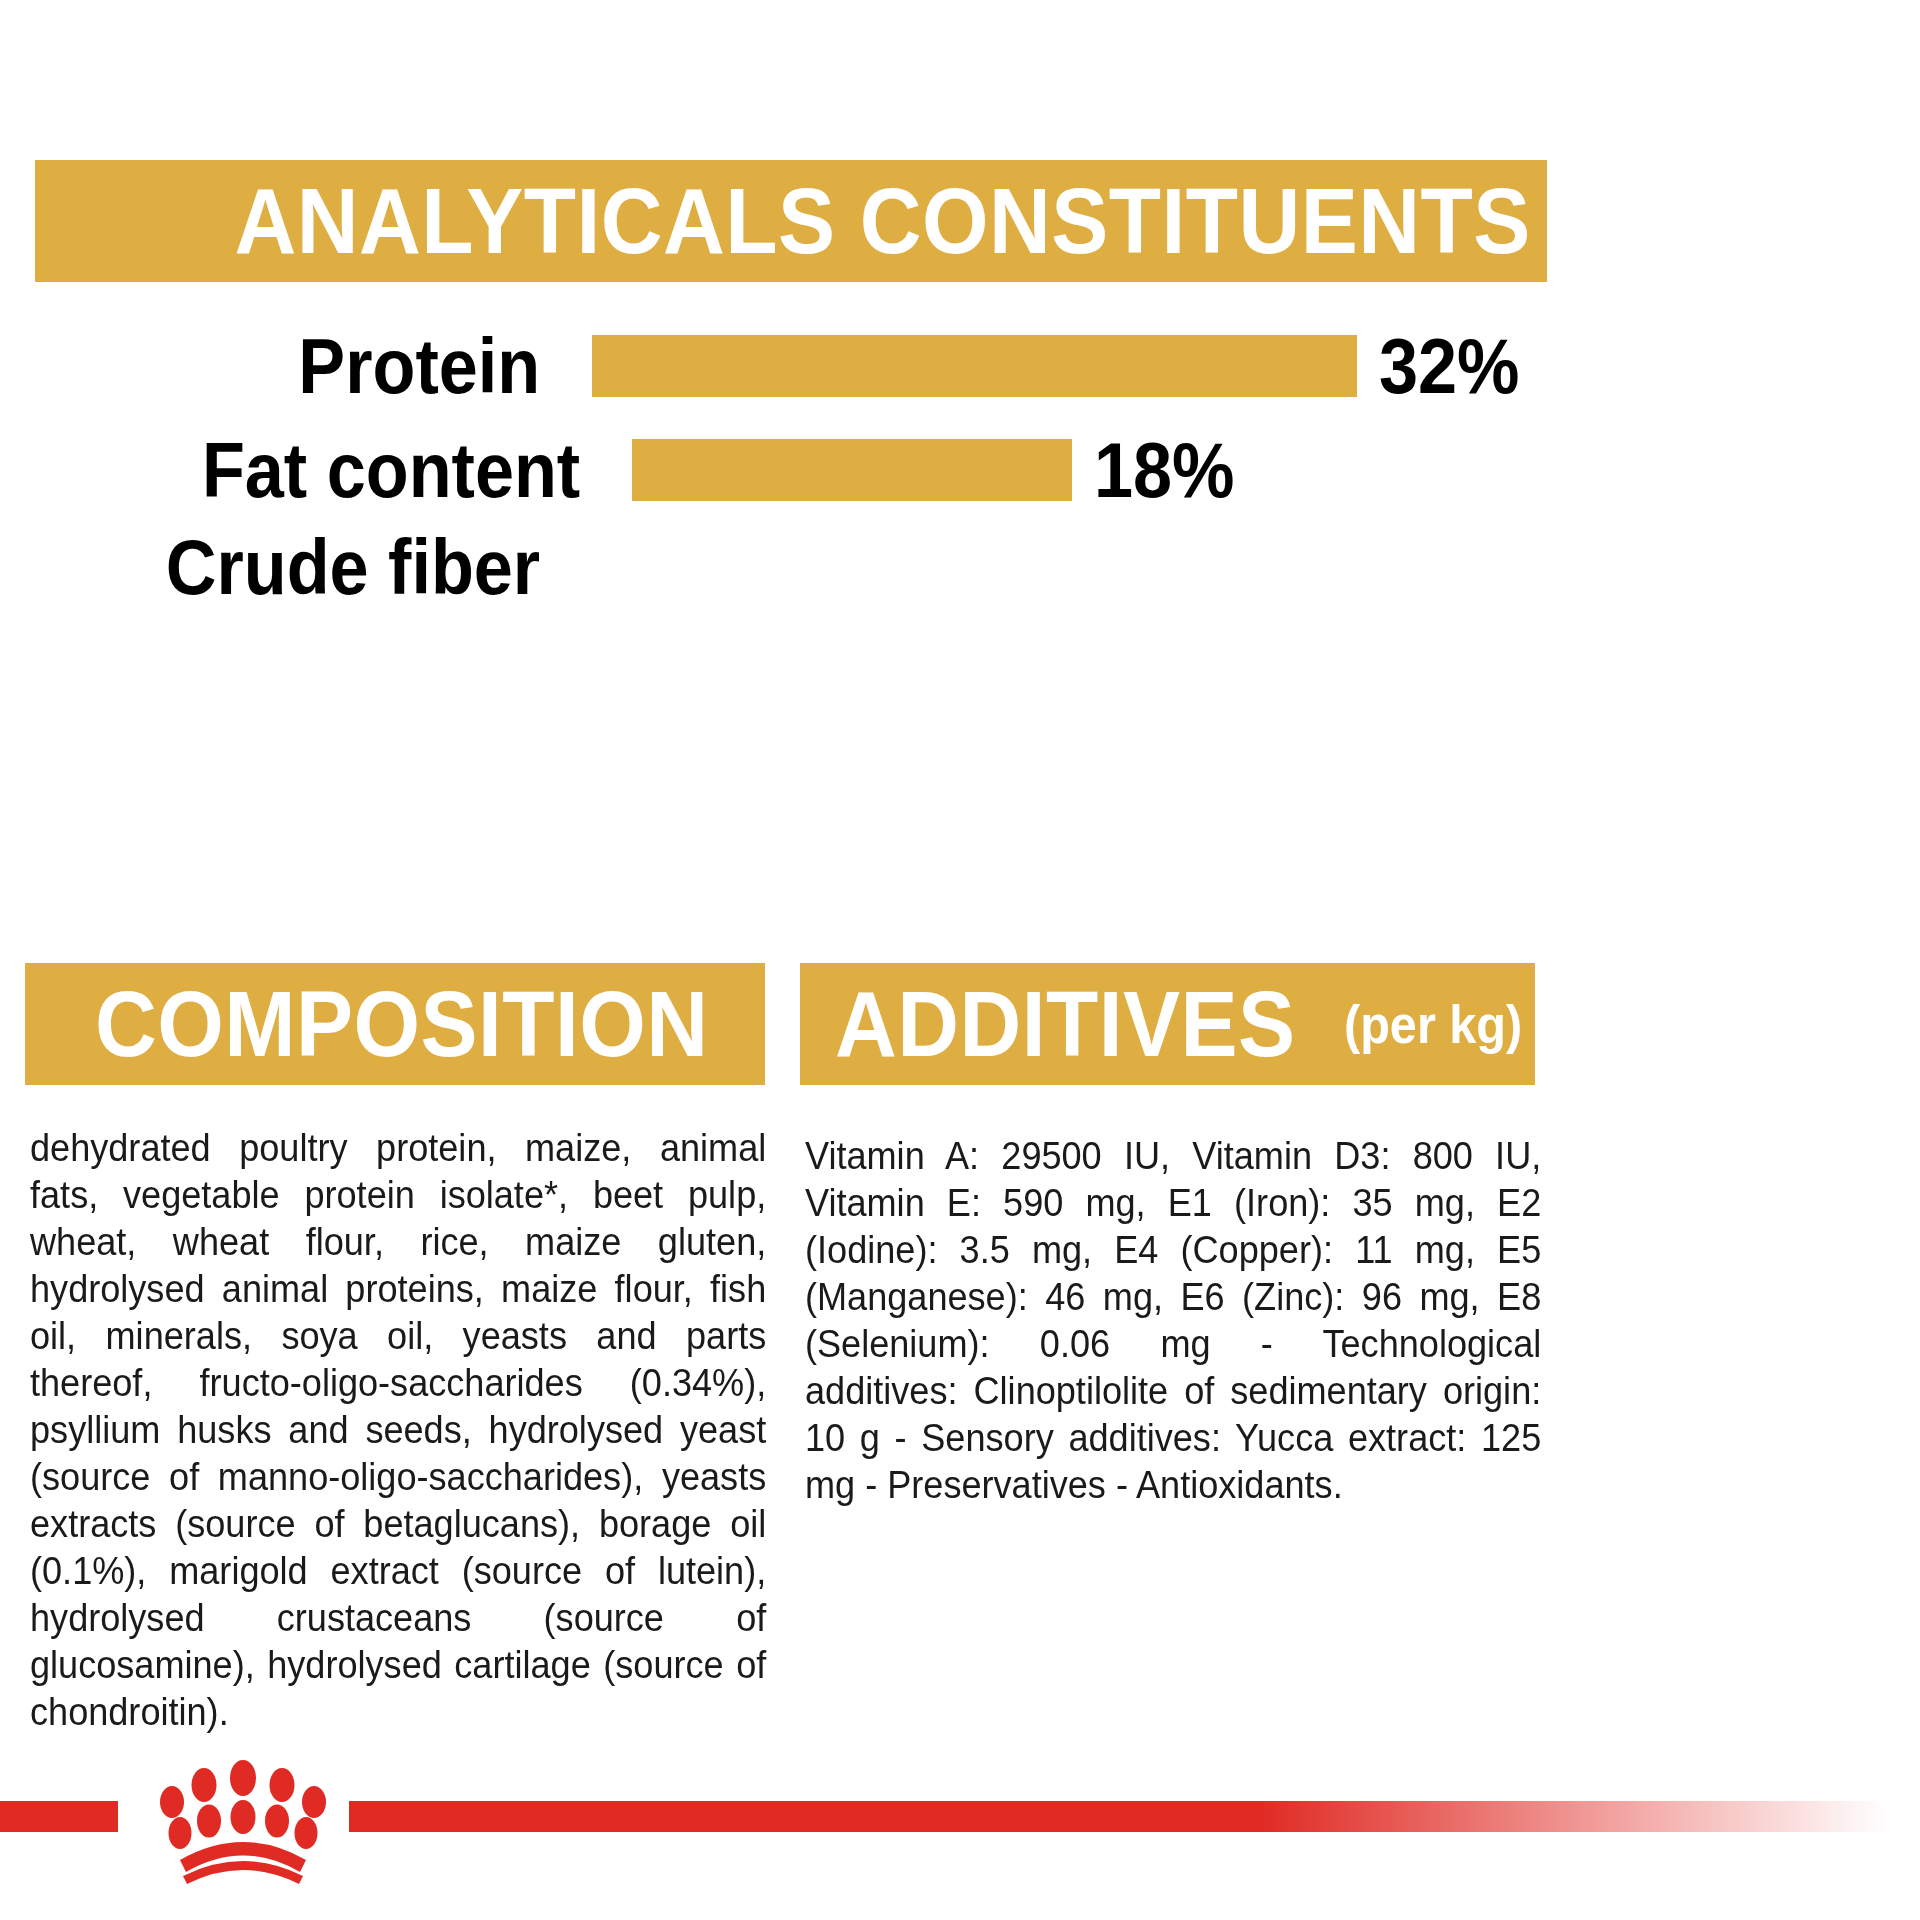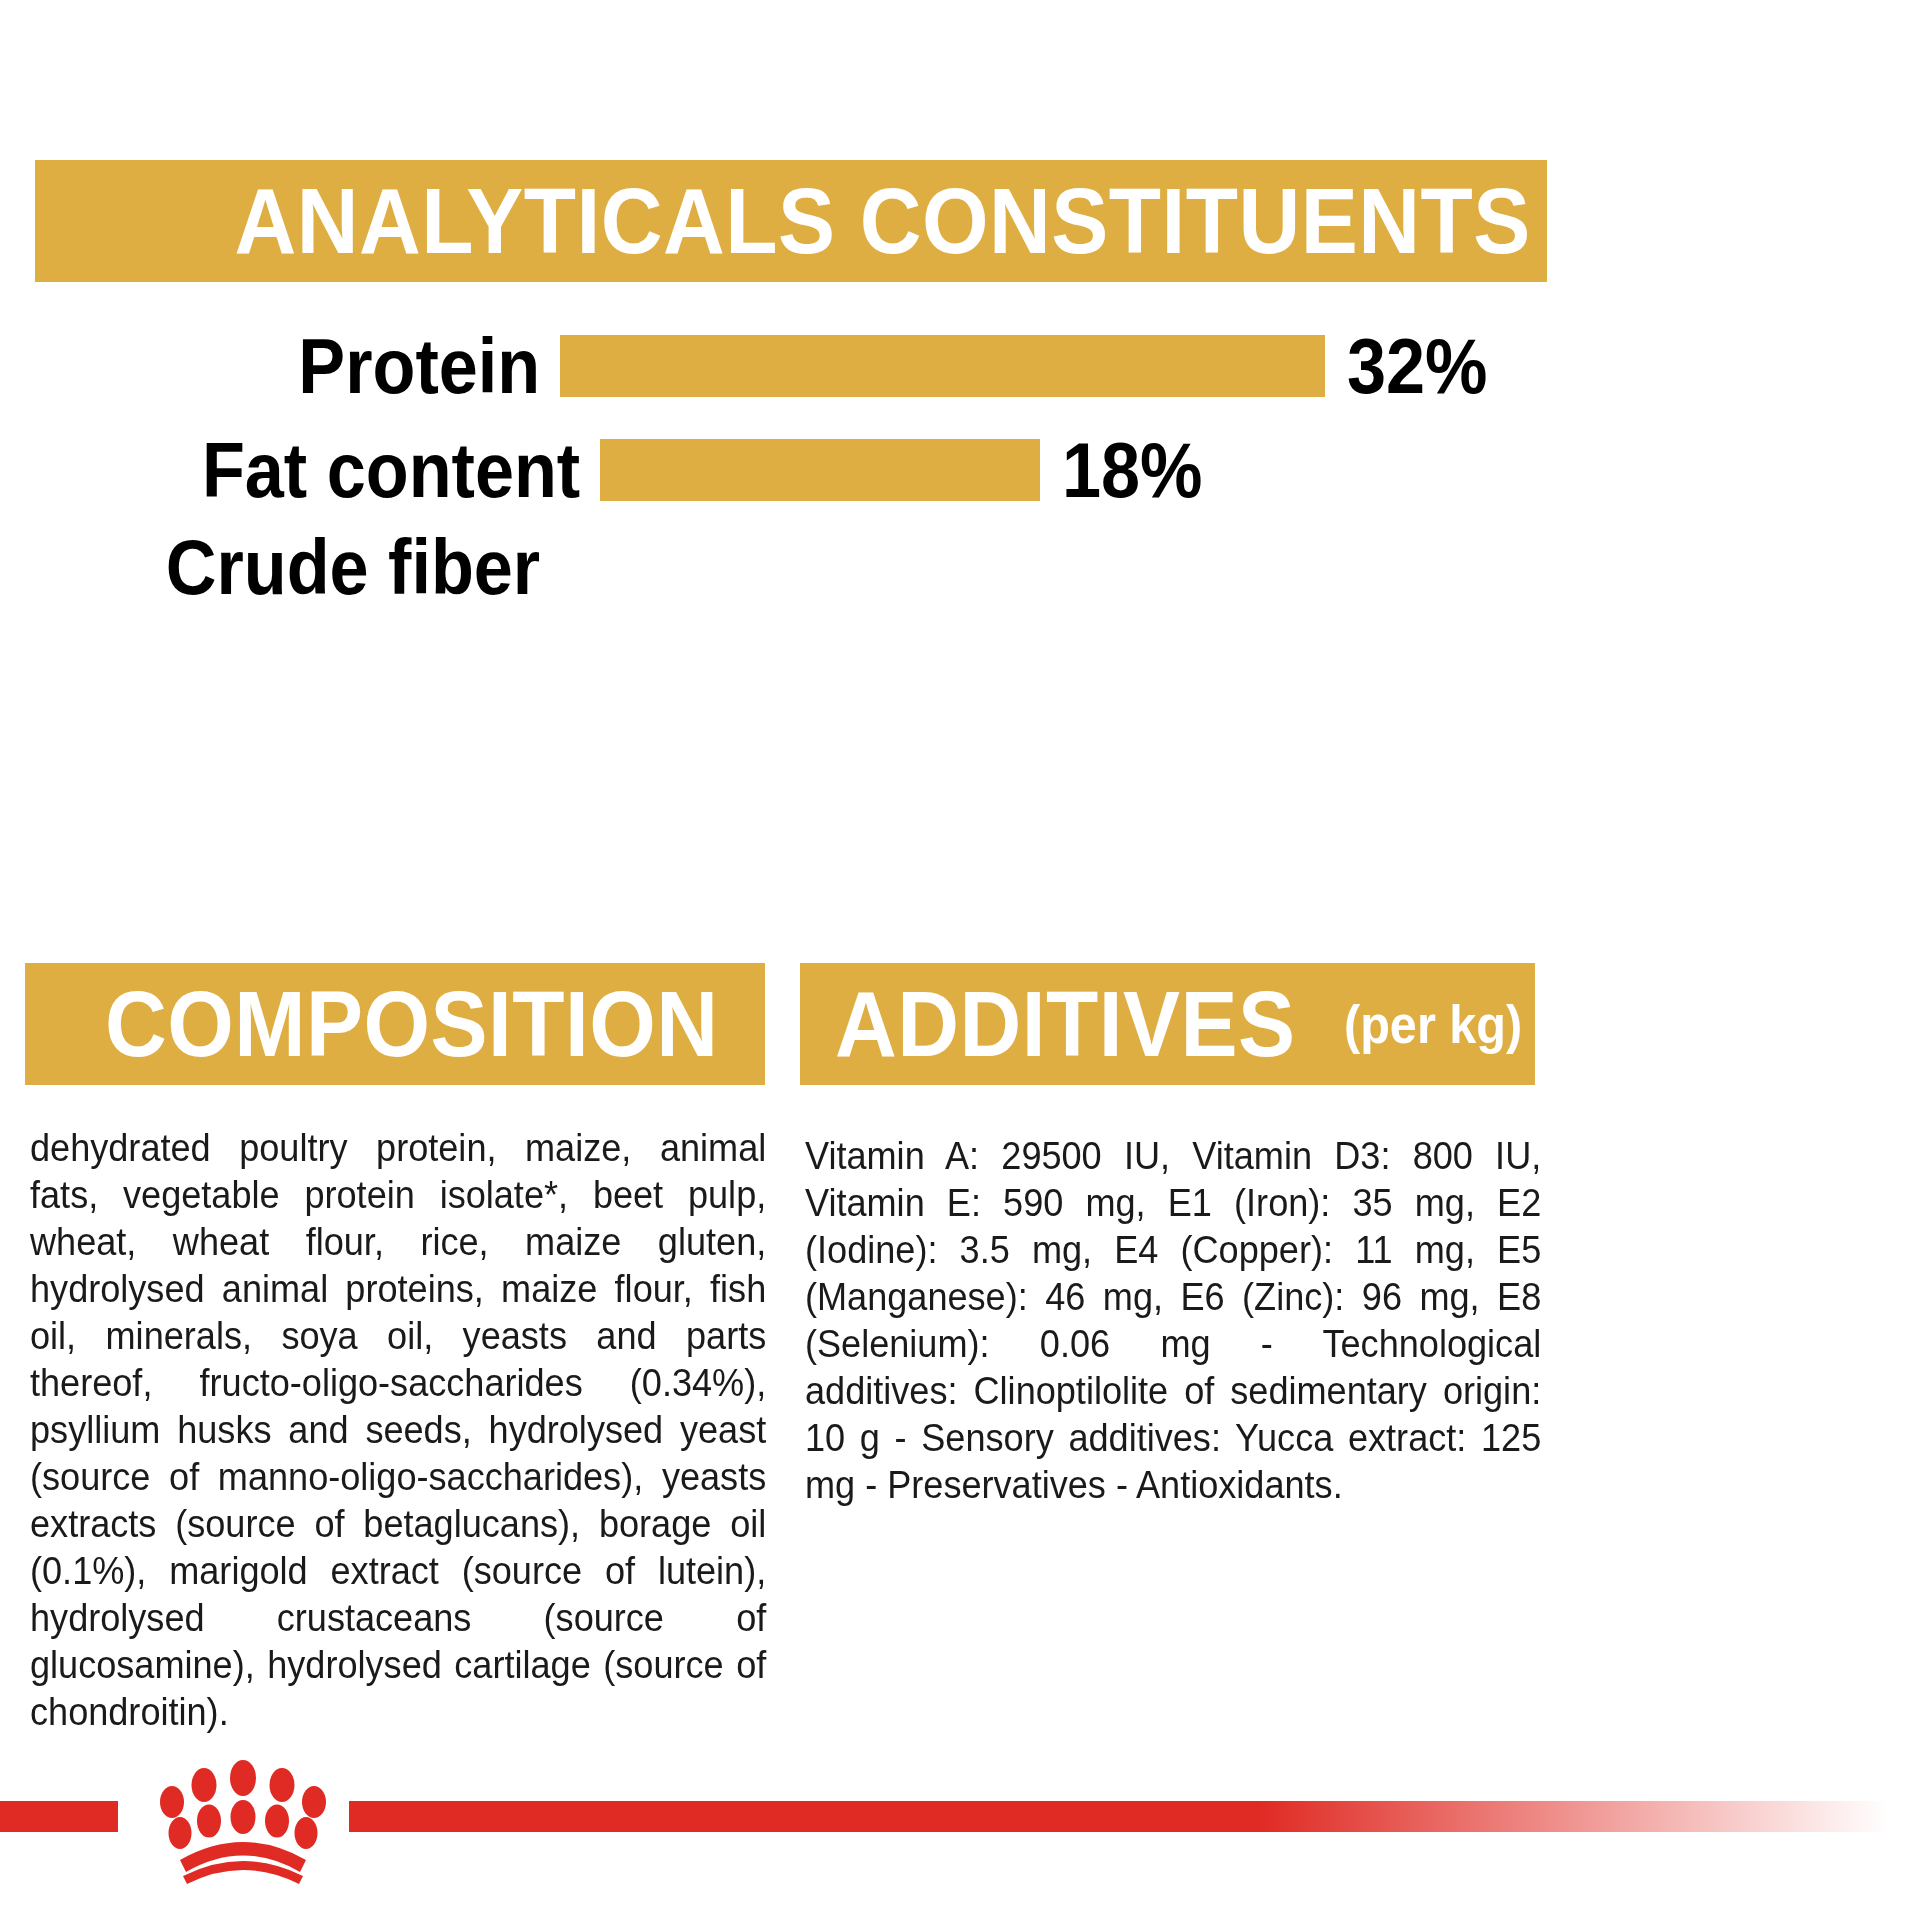--- a/index.html
+++ b/index.html
@@ -57,20 +57,21 @@
     width: 1920px;
     height: 300px;
   }
   .chart-row {
     position: absolute;
     left: 0;
     width: 1920px;
     height: 92px;
     display: flex;
     align-items: center;
+    gap: 32px;
   }
   .chart-row-0 { top: 0px; }
   .chart-row-1 { top: 104px; margin-left: 40px; }
   .chart-row-2 { top: 201px; }
 
   .chart-label {
     width: 560px;
     text-align: right;
     padding-right: 22px;
     box-sizing: border-box;
@@ -103,21 +104,21 @@
     transform-origin: left center;
     white-space: nowrap;
   }
 
   
   #composition-banner {
     left: 25px;
     top: 963px;
     width: 740px;
     height: 122px;
-    justify-content: flex-end;
+    justify-content: center;
     padding-left: 60px;
   }
   #composition-banner .banner-text {
     font-size: 92px;
     line-height: 92px;
     transform-origin: left center;
   }
 
   #additives-banner {
     left: 800px;

